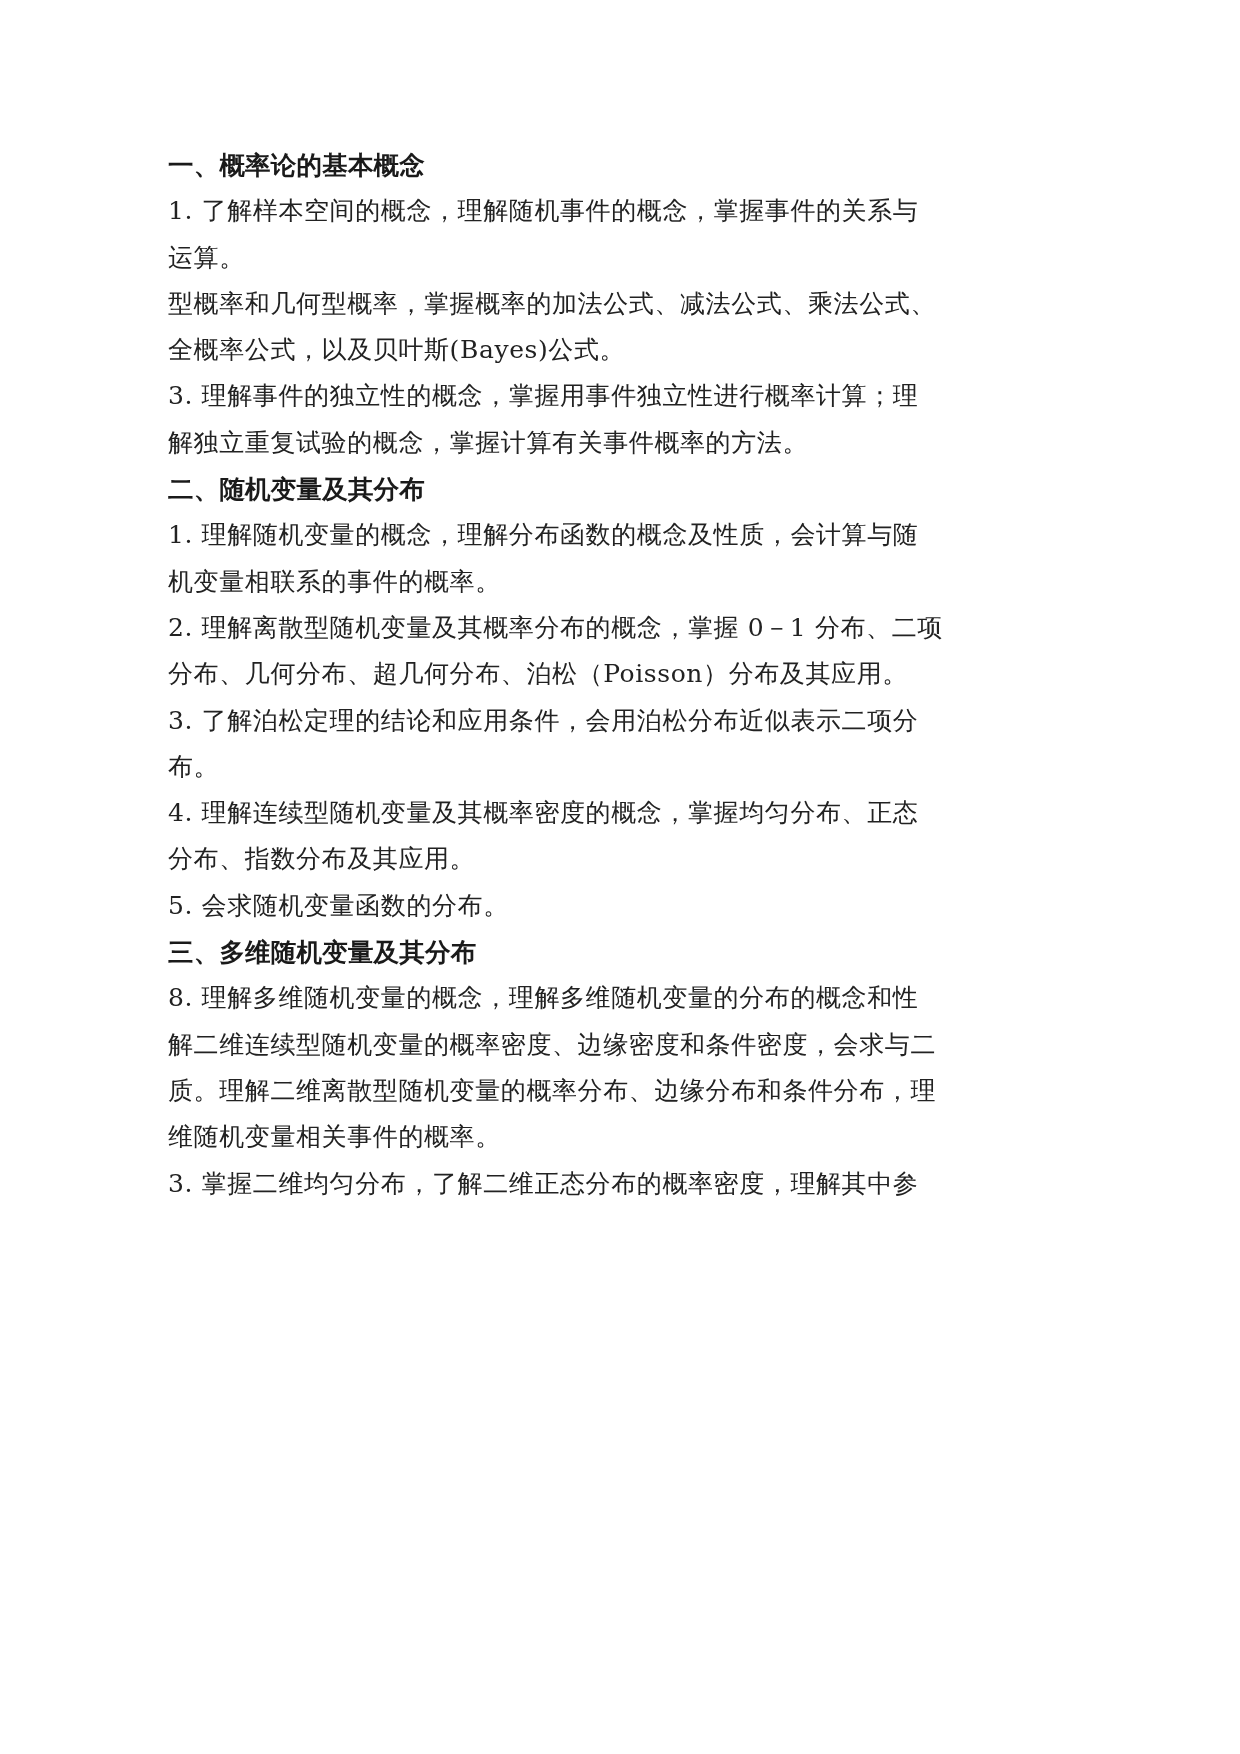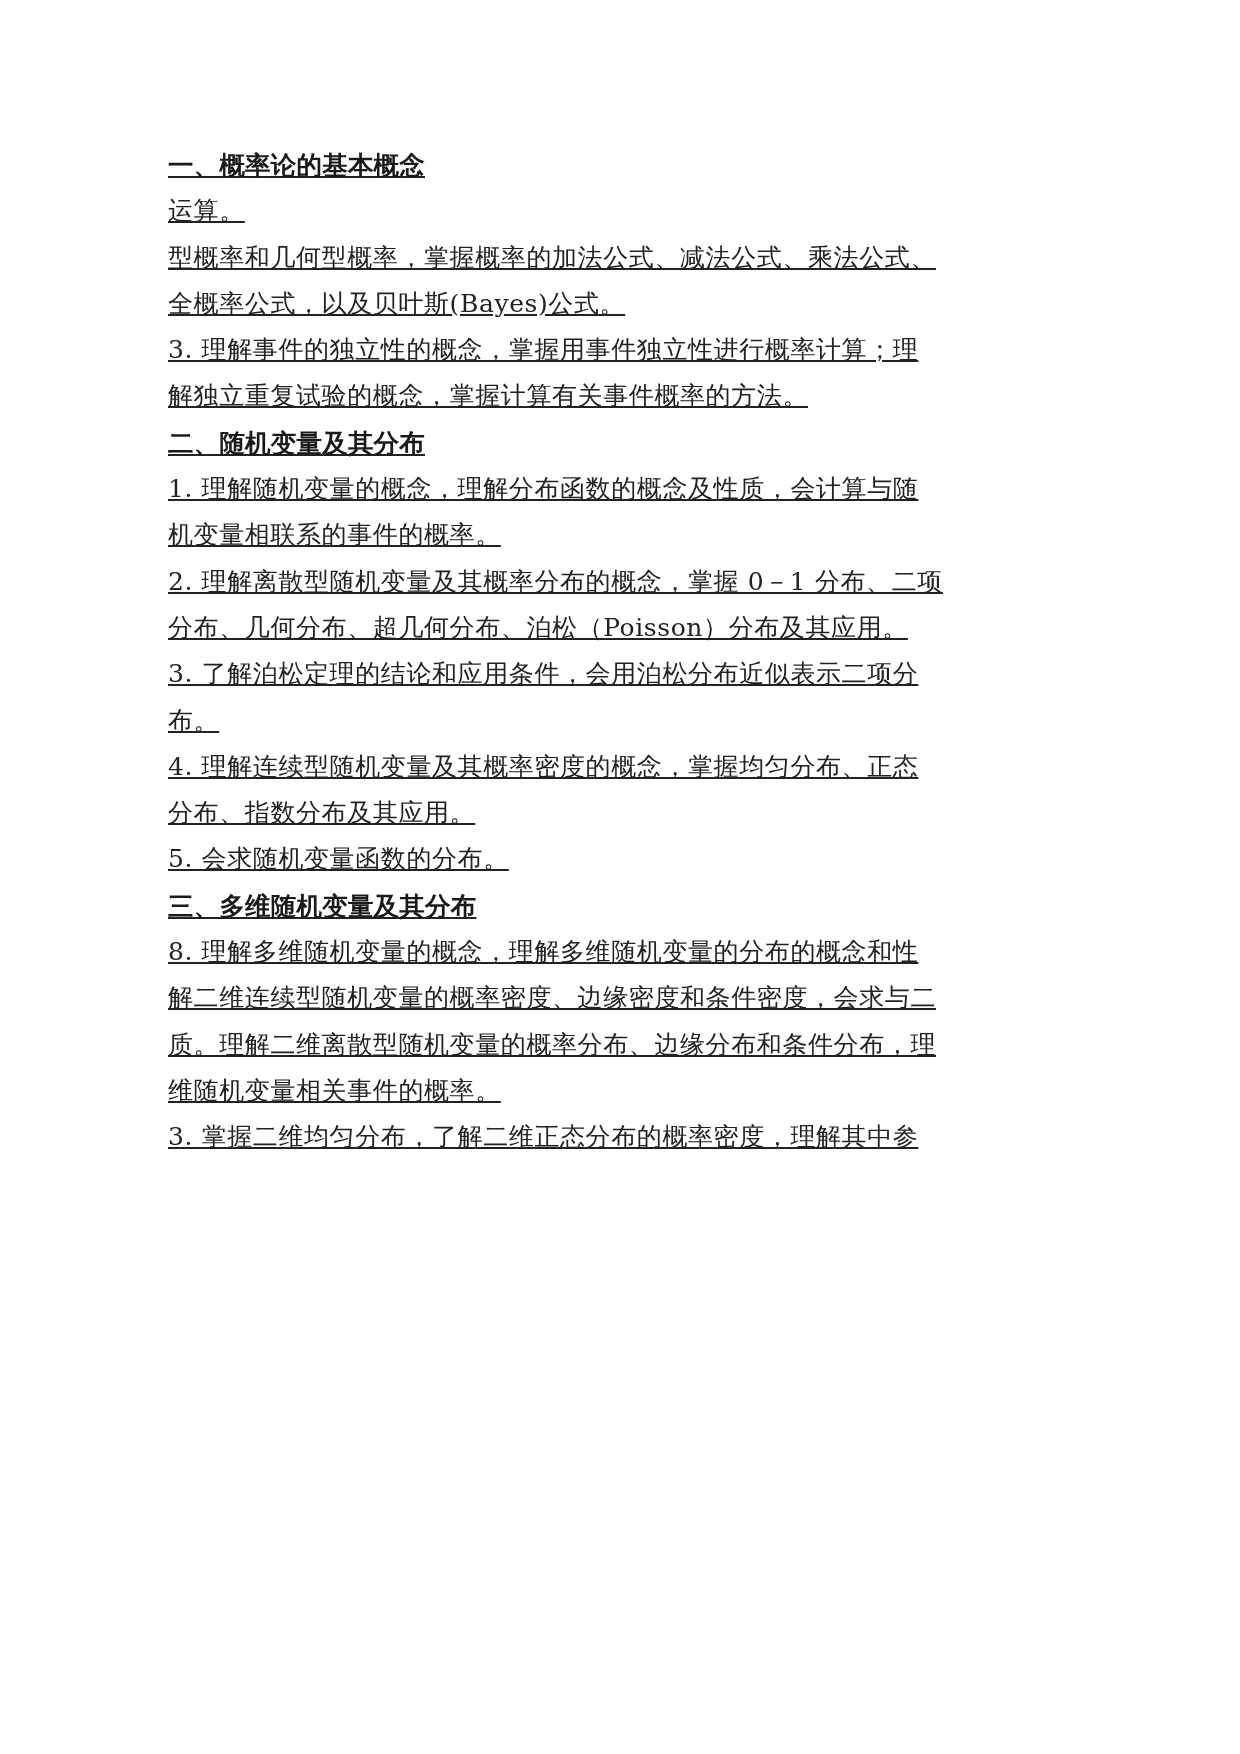--- a/index.html
+++ b/index.html
@@ -13,21 +13,20 @@
       position: relative;
       overflow: hidden;
     }
     .page {
       position: absolute;
       left: 168px;
       top: 142px;
       width: 772px;
       font-family: "DejaVu Serif", "Liberation Serif", serif;
       color: #222222;
-      text-decoration: underline;
     }
     .line {
       height: 46.3px;
       line-height: 46.3px;
       font-size: 25px;
       white-space: nowrap;
       letter-spacing: 0.6px;
     }
     .heading {
       font-family: "DejaVu Sans", "Liberation Sans", sans-serif;
@@ -38,20 +37,21 @@
     }
   </style>
 </head>
 <body>
 
 <div class="page">
 
   <div>
     <div class="line heading">一、概率论的基本概念</div>
     <div class="item">
+      <div class="line">1. 了解样本空间的概念，理解随机事件的概念，掌握事件的关系与</div>
       <div class="line">运算。</div>
     </div>
     <div class="item">
       <div class="line">型概率和几何型概率，掌握概率的加法公式、减法公式、乘法公式、</div>
       <div class="line">全概率公式，以及贝叶斯(Bayes)公式。</div>
     </div>
     <div class="item">
       <div class="line">3. 理解事件的独立性的概念，掌握用事件独立性进行概率计算；理</div>
       <div class="line">解独立重复试验的概念，掌握计算有关事件概率的方法。</div>
     </div>

